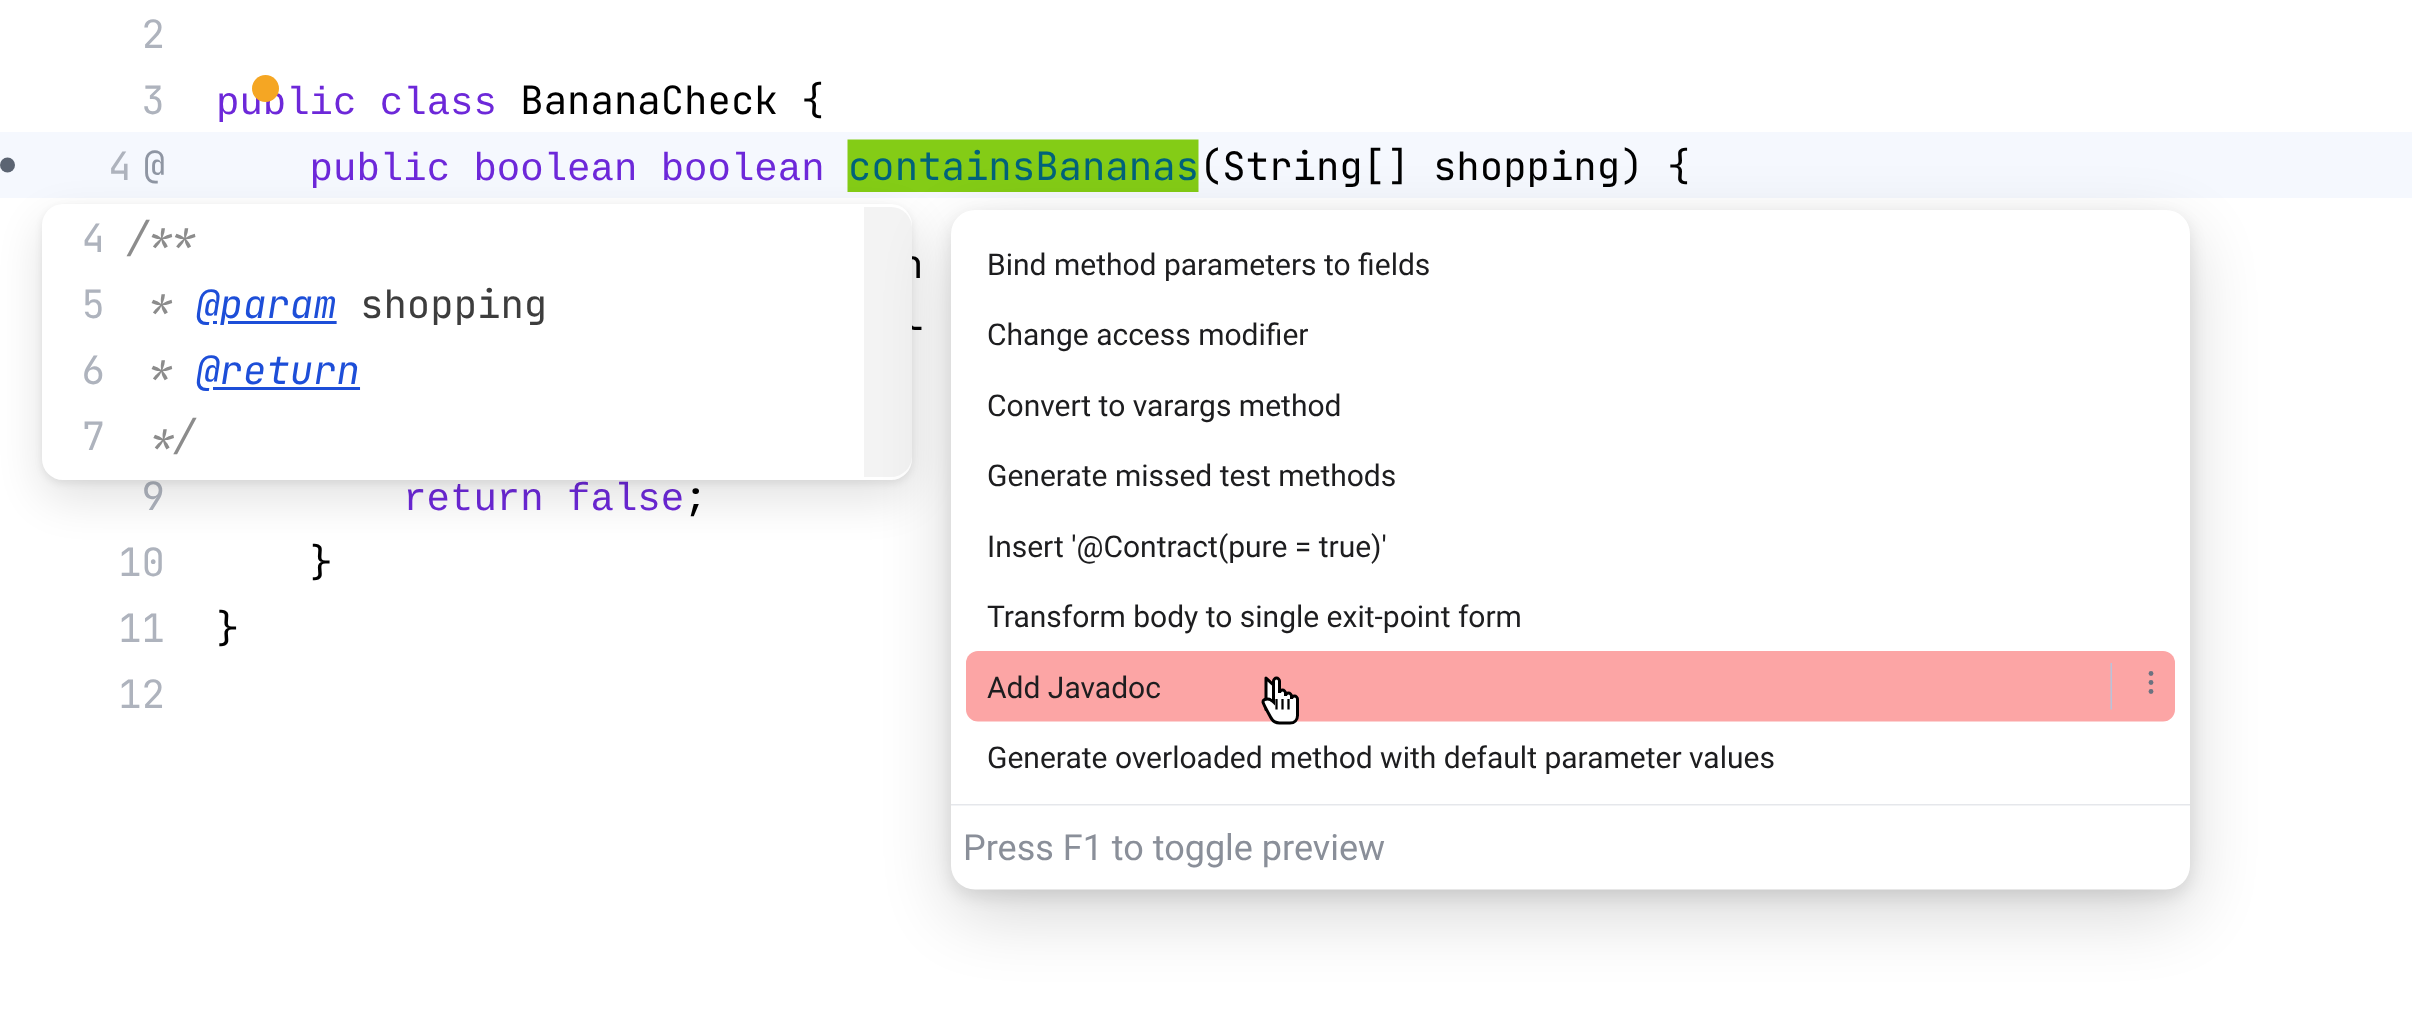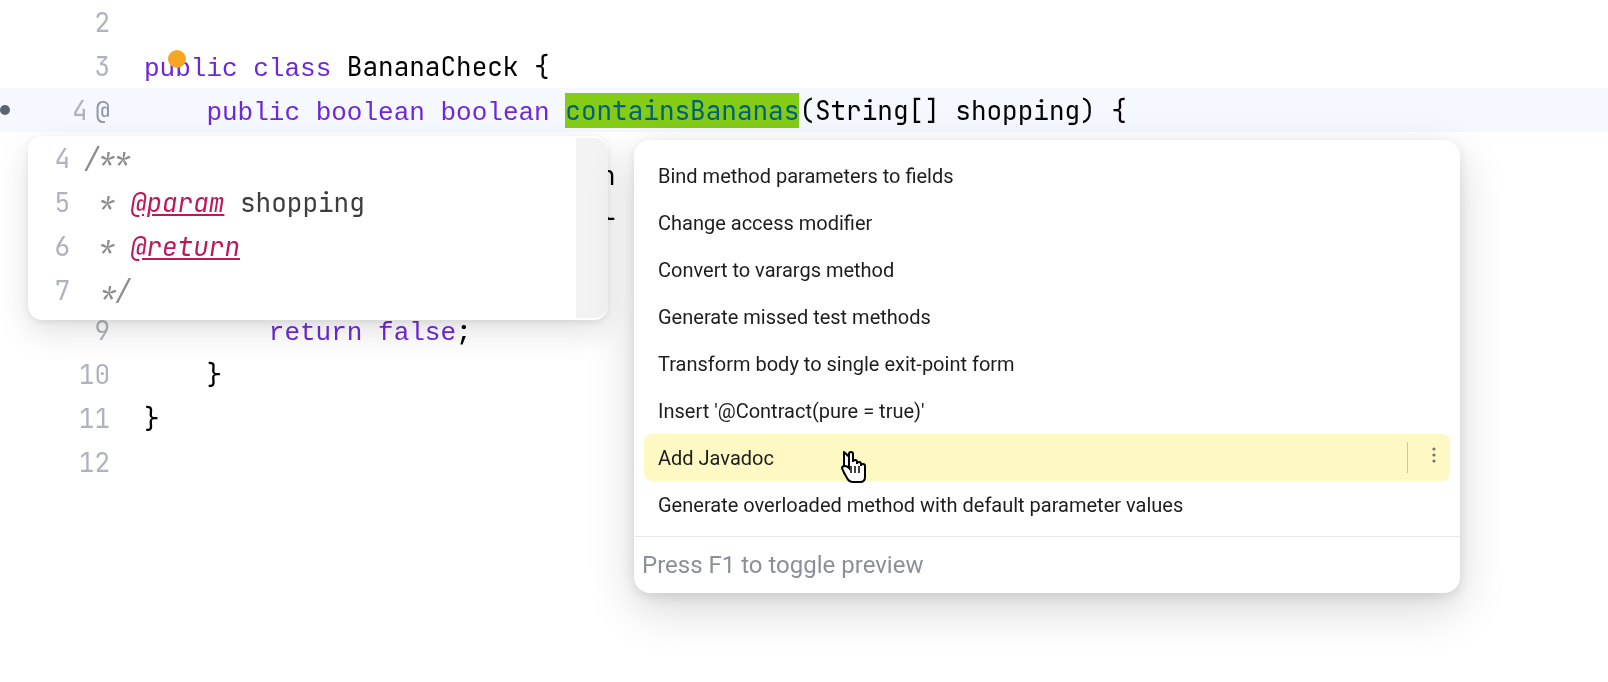--- a/index.html
+++ b/index.html
@@ -92,21 +92,21 @@
       text-align: right;
       padding-right: 14px;
       color: #aeb3bd;
     }
     .javadoc-content {
       flex: 1;
       white-space: pre;
       color: #8c8c8c;
     }
     .javadoc-content .doc { color: #8c8c8c; font-style: italic; }
-    .javadoc-content .tag { color: #be185d; font-style: italic; text-decoration: underline; }
+    .javadoc-content .tag { color: #1d4ed8; font-style: italic; text-decoration: underline; }
     .javadoc-content .param { color: #3d3d3d; }
     .javadoc-right-rail {
       position: absolute;
       right: 0;
       top: 2px;
       bottom: 2px;
       width: 32px;
       background: #f3f3f3;
       border-top-right-radius: 14px;
       border-bottom-right-radius: 14px;
@@ -128,21 +128,21 @@
       height: 47px;
       display: flex;
       align-items: center;
       padding: 0 24px;
       font-size: 20px;
       color: #1d1d1f;
       cursor: pointer;
       position: relative;
     }
     .menu-item.selected {
-      background: #fef9c3;
+      background: #fca5a5;
       margin: 0 10px;
       border-radius: 8px;
       padding: 0 14px;
     }
     .menu-item.selected .more-icon {
       position: absolute;
       right: 6px;
       color: #6b7280;
     }
     .menu-footer {
@@ -268,24 +268,24 @@
     <div class="menu-item">
         <span>Change access modifier</span>
       </div>
     <div class="menu-item">
         <span>Convert to varargs method</span>
       </div>
     <div class="menu-item">
         <span>Generate missed test methods</span>
       </div>
     <div class="menu-item">
+        <span>Insert '@Contract(pure = true)'</span>
+      </div>
+    <div class="menu-item">
         <span>Transform body to single exit-point form</span>
-      </div>
-    <div class="menu-item">
-        <span>Insert '@Contract(pure = true)'</span>
       </div>
     <div class="menu-item selected">
       <span>Add Javadoc</span>
       <span class="sep"></span>
       <span class="more-icon">
         <svg width="20" height="20" viewBox="0 0 20 20">
             <circle cx="10" cy="4" r="1.6" fill="currentColor"></circle>
             <circle cx="10" cy="10" r="1.6" fill="currentColor"></circle>
             <circle cx="10" cy="16" r="1.6" fill="currentColor"></circle>
           </svg>

